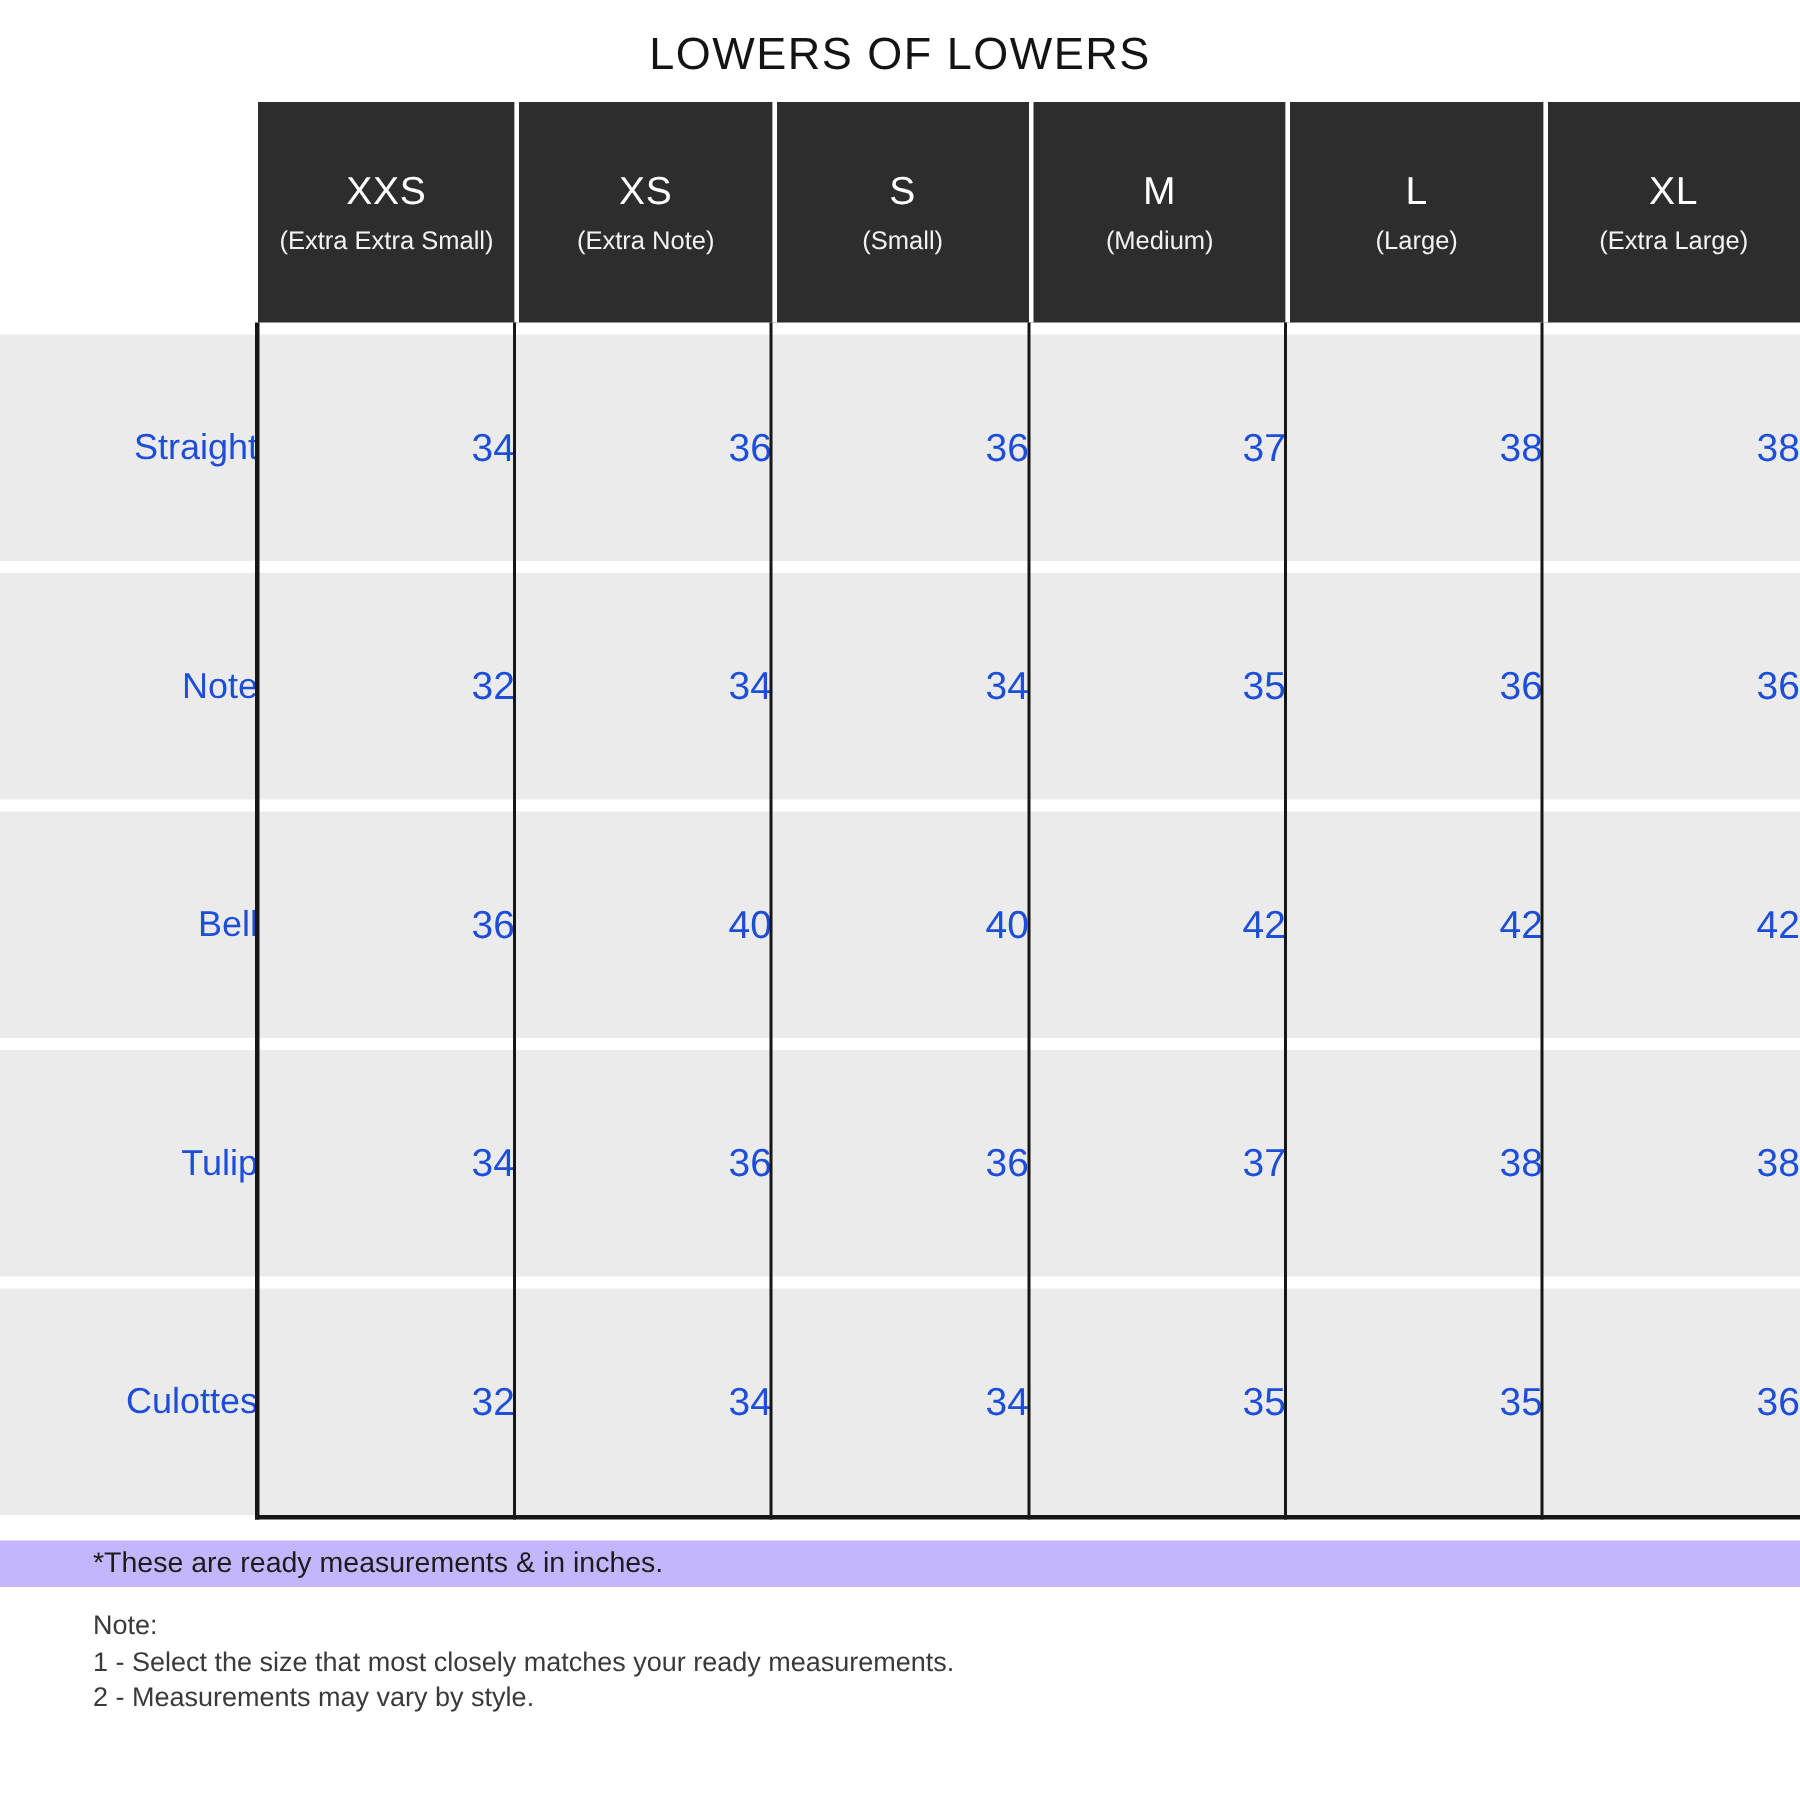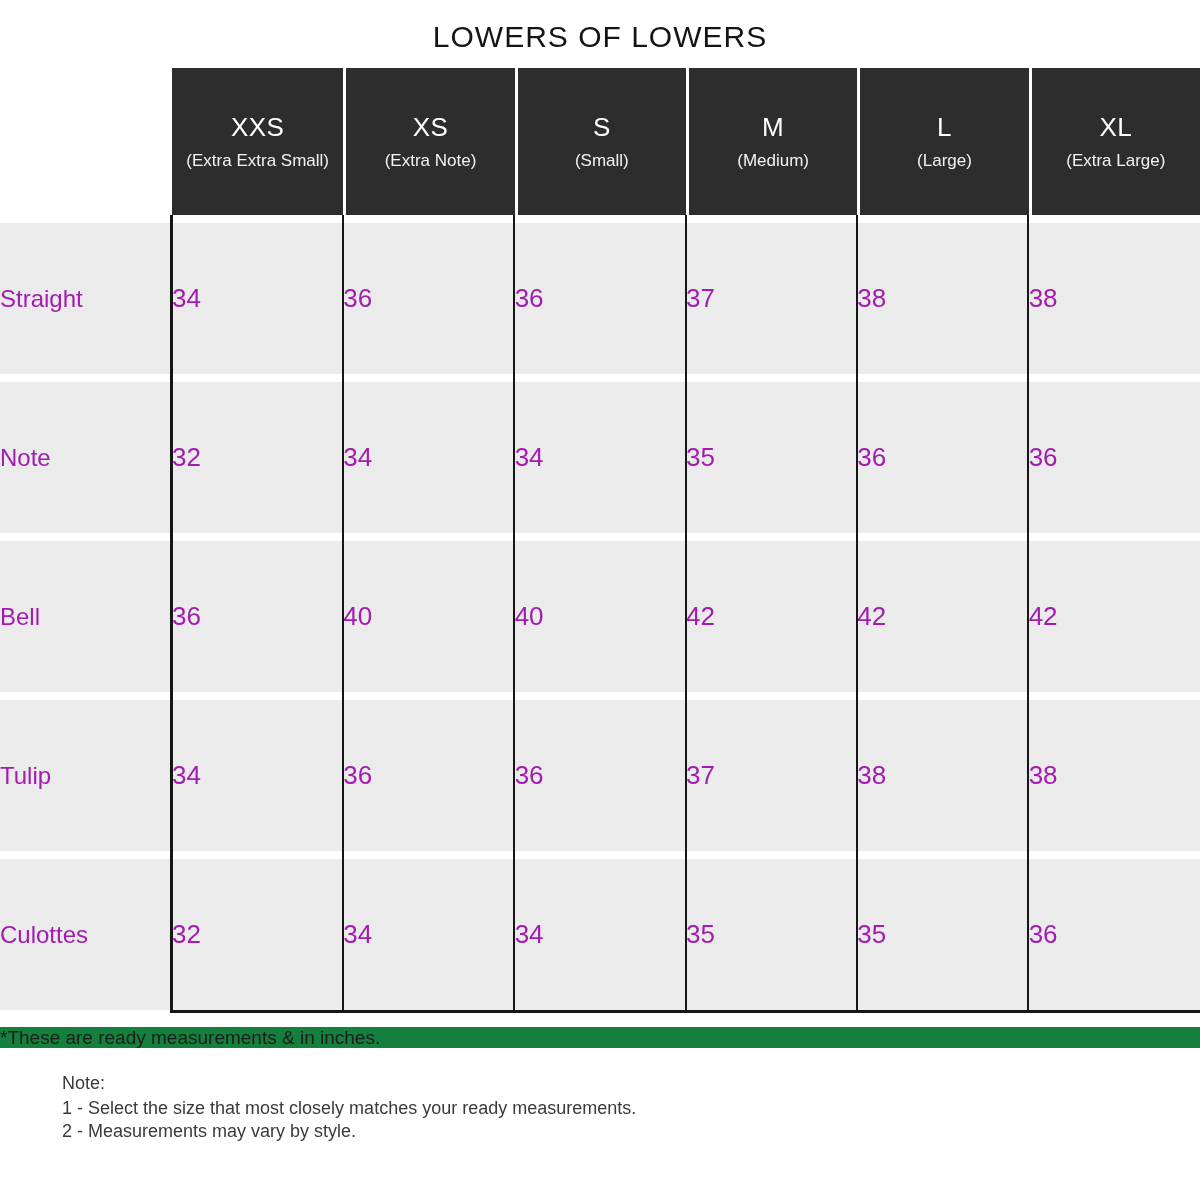--- a/index.html
+++ b/index.html
@@ -66,23 +66,23 @@
   .row {
     width: 1200px;
     height: 151px;
     margin-bottom: 8px;
     background: #ebebeb;
     display: grid;
     grid-template-columns: 172px repeat(6, 1fr);
     align-items: center;
   }
   .cell {
-    text-align: left;
+    text-align: right;
     font-size: 26px;
-    color: #a21caf;
+    color: #1d4ed8;
   }
   .cell.label { font-size: 24px; }
 
   
   .vline {
     position: absolute;
     top: 215px;
     height: 798px;
     width: 2px;
     background: #161616;
@@ -98,24 +98,25 @@
     position: absolute;
     left: 170px; top: 1010px;
     width: 1030px; height: 3px;
     background: #161616;
   }
 
   
   .footnote-band {
     position: absolute;
     top: 1027px; left: 0;
-    width: 1200px; height: 21px;
-    background: #15803d;
+    width: 1200px; height: 31px;
+    background: #c4b5fd;
     display: flex;
     align-items: center;
+    padding-left: 62px;
     font-size: 19px;
     color: #1c1c1c;
   }
 
   
   .notes {
     position: absolute;
     top: 1071px; left: 62px;
     font-size: 18px;
     color: #3a3a3a;

